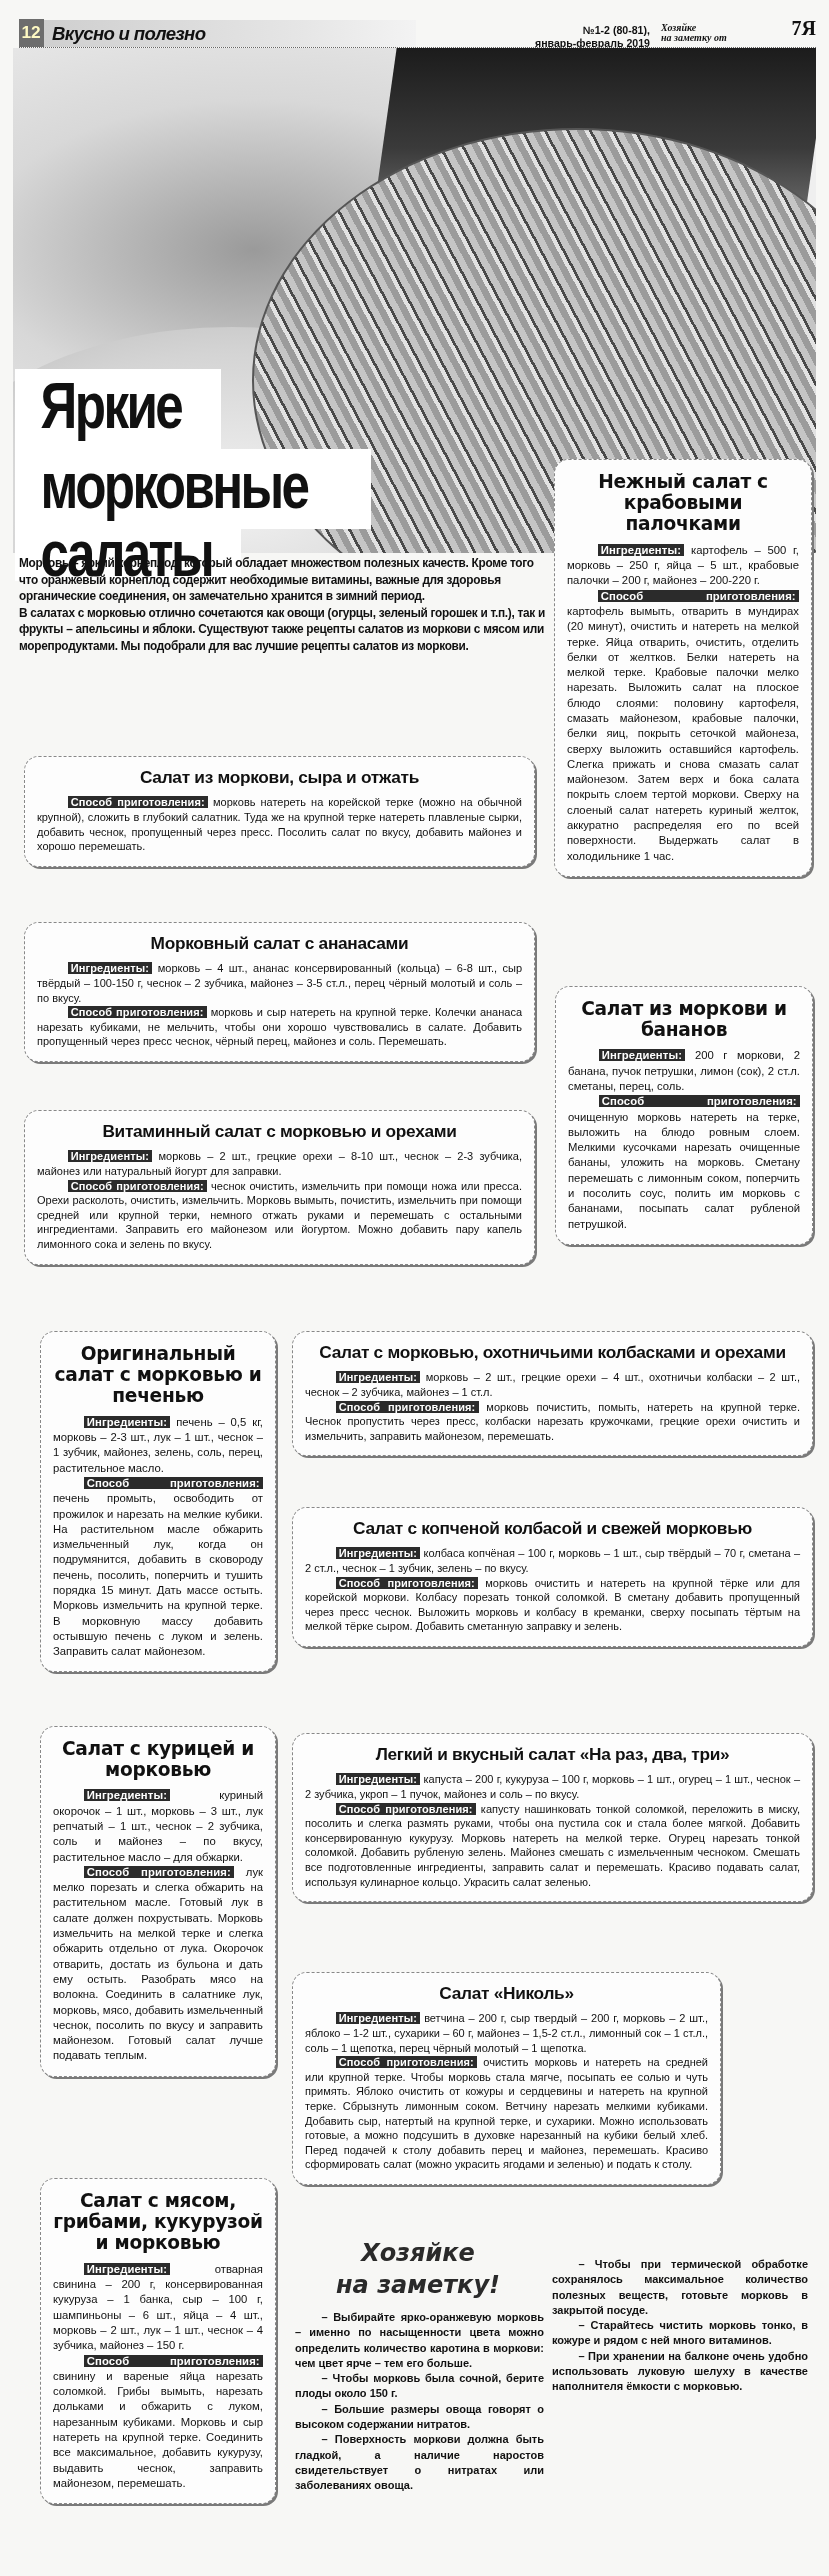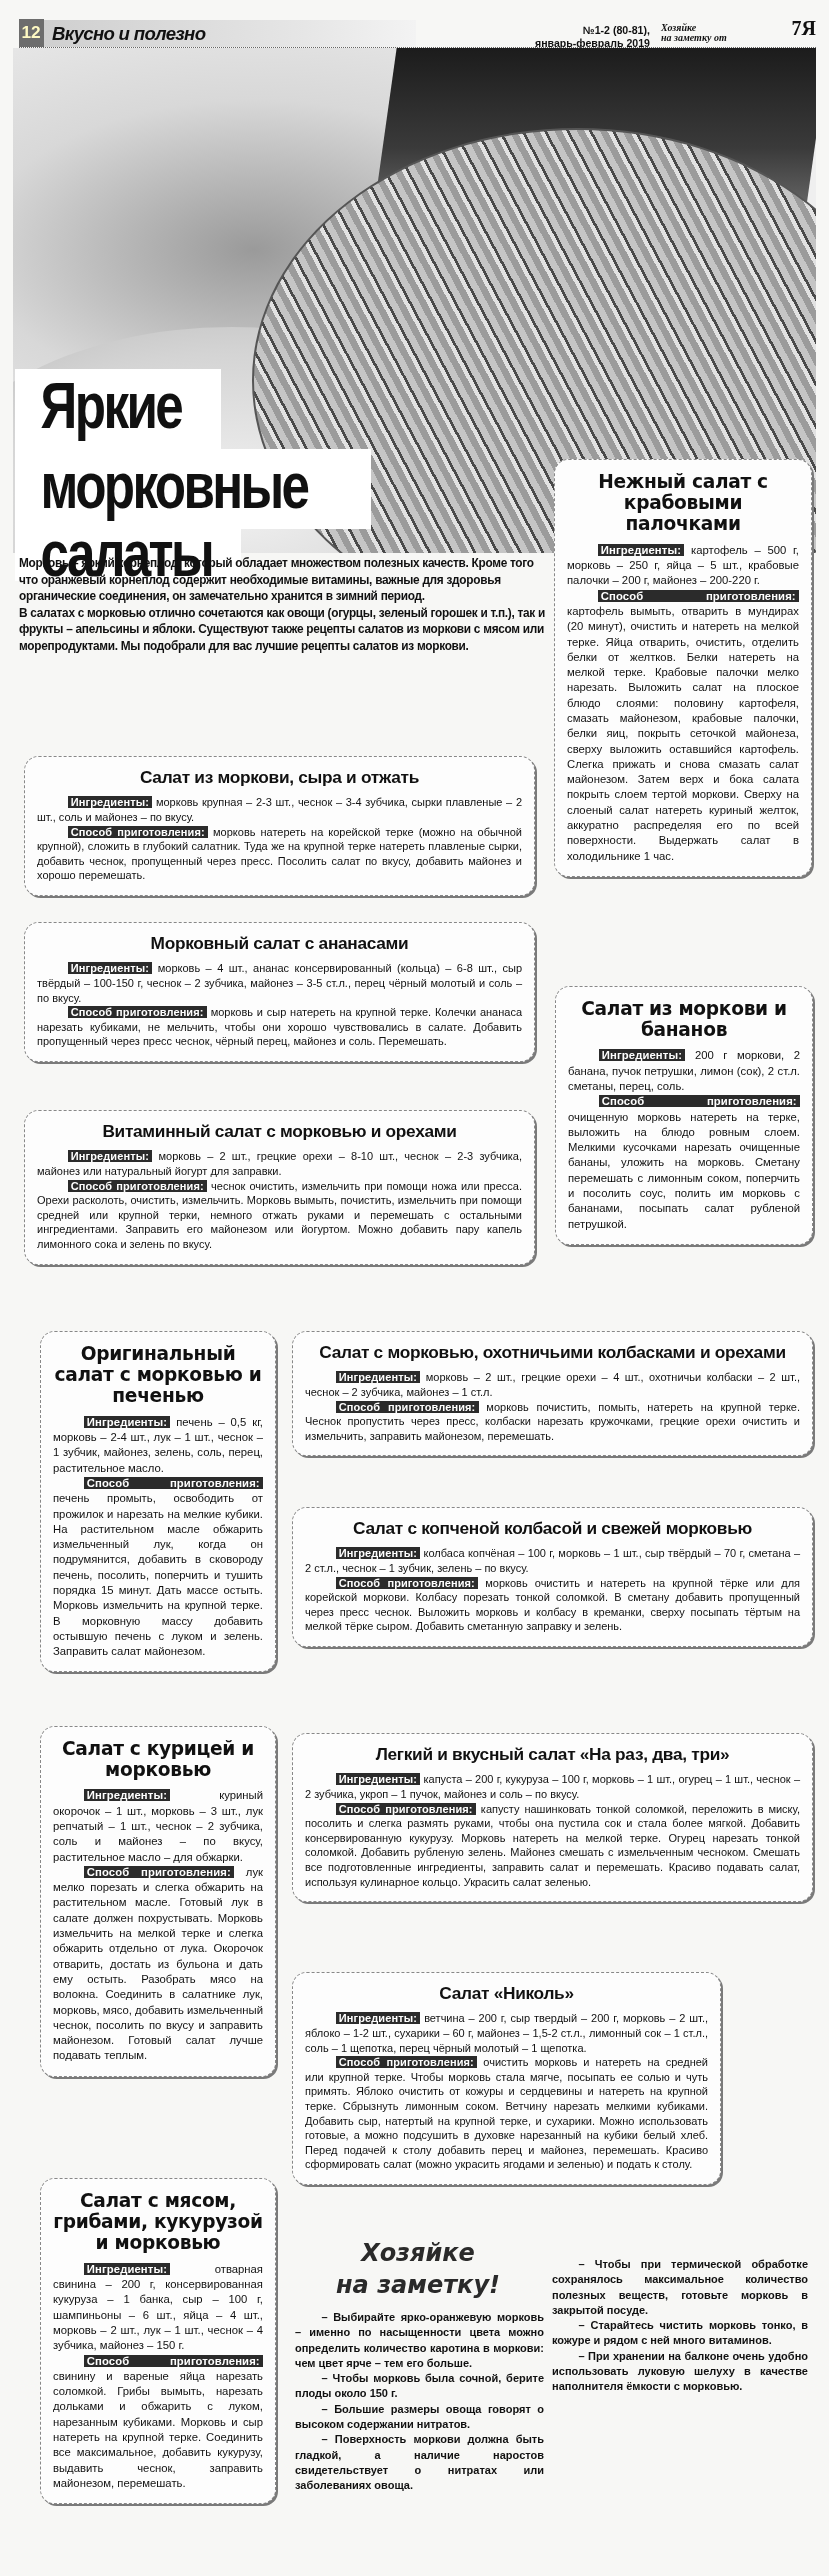--- a/index.html
+++ b/index.html
@@ -94,21 +94,20 @@
 </div>
 
 <div class="abs box narrow b-crab">
   <h3>Нежный салат с крабовыми палочками</h3>
   <p><span class="lbl">Ингредиенты:</span> <span>картофель – 500 г, морковь – 250 г, яйца – 5 шт., крабовые палочки – 200 г, майонез – 200-220 г.</span></p>
   <p><span class="lbl">Способ приготовления:</span> <span>картофель вымыть, отварить в мундирах (20 минут), очистить и натереть на мелкой терке. Яйца отварить, очистить, отделить белки от желтков. Белки натереть на мелкой терке. Крабовые палочки мелко нарезать. Выложить салат на плоское блюдо слоями: половину картофеля, смазать майонезом, крабовые палочки, белки яиц, покрыть сеточкой майонеза, сверху выложить оставшийся картофель. Слегка прижать и снова смазать салат майонезом. Затем верх и бока салата покрыть слоем тертой моркови. Сверху на слоеный салат натереть куриный желток, аккуратно распределяя его по всей поверхности. Выдержать салат в холодильнике 1 час.</span></p>
 </div>
 
 <div class="abs box wide b-cheese">
   <h3>Салат из моркови, сыра и отжать</h3>
-  <p><span class="lbl">Ингредиенты:</span> <span>морковь крупная – 2-3 шт., чеснок – 3-4 зубчика, сырки плавленые – 2 шт., соль и майонез – по вкусу.</span></p>
   <p><span class="lbl">Способ приготовления:</span> <span>морковь натереть на корейской терке (можно на обычной крупной), сложить в глубокий салатник. Туда же на крупной терке натереть плавленые сырки, добавить чеснок, пропущенный через пресс. Посолить салат по вкусу, добавить майонез и хорошо перемешать.</span></p>
 </div>
 
 <div class="abs box wide b-pine">
   <h3>Морковный салат с ананасами</h3>
   <p><span class="lbl">Ингредиенты:</span> <span>морковь – 4 шт., ананас консервированный (кольца) – 6-8 шт., сыр твёрдый – 100-150 г, чеснок – 2 зубчика, майонез – 3-5 ст.л., перец чёрный молотый и соль – по вкусу.</span></p>
   <p><span class="lbl">Способ приготовления:</span> <span>морковь и сыр натереть на крупной терке. Колечки ананаса нарезать кубиками, не мельчить, чтобы они хорошо чувствовались в салате. Добавить пропущенный через пресс чеснок, чёрный перец, майонез и соль. Перемешать.</span></p>
 </div>
 
 <div class="abs box wide b-vit">
@@ -118,21 +117,21 @@
 </div>
 
 <div class="abs box narrow b-ban">
   <h3>Салат из моркови и бананов</h3>
   <p><span class="lbl">Ингредиенты:</span> <span>200 г моркови, 2 банана, пучок петрушки, лимон (сок), 2 ст.л. сметаны, перец, соль.</span></p>
   <p><span class="lbl">Способ приготовления:</span> <span>очищенную морковь натереть на терке, выложить на блюдо ровным слоем. Мелкими кусочками нарезать очищенные бананы, уложить на морковь. Сметану перемешать с лимонным соком, поперчить и посолить соус, полить им морковь с бананами, посыпать салат рубленой петрушкой.</span></p>
 </div>
 
 <div class="abs box narrow b-liver">
   <h3>Оригинальный салат с морковью и печенью</h3>
-  <p><span class="lbl">Ингредиенты:</span> <span>печень – 0,5 кг, морковь – 2-4 шт., лук – 1 шт., чеснок – 1 зубчик, майонез, зелень, соль, перец, растительное масло.</span></p>
+  <p><span class="lbl">Ингредиенты:</span> <span>печень – 0,5 кг, морковь – 2-3 шт., лук – 1 шт., чеснок – 1 зубчик, майонез, зелень, соль, перец, растительное масло.</span></p>
   <p><span class="lbl">Способ приготовления:</span> <span>печень промыть, освободить от прожилок и нарезать на мелкие кубики. На растительном масле обжарить измельченный лук, когда он подрумянится, добавить в сковороду печень, посолить, поперчить и тушить порядка 15 минут. Дать массе остыть. Морковь измельчить на крупной терке. В морковную массу добавить остывшую печень с луком и зелень. Заправить салат майонезом.</span></p>
 </div>
 
 <div class="abs box wide b-hunt">
   <h3>Салат с морковью, охотничьими колбасками и орехами</h3>
   <p><span class="lbl">Ингредиенты:</span> <span>морковь – 2 шт., грецкие орехи – 4 шт., охотничьи колбаски – 2 шт., чеснок – 2 зубчика, майонез – 1 ст.л.</span></p>
   <p><span class="lbl">Способ приготовления:</span> <span>морковь почистить, помыть, натереть на крупной терке. Чеснок пропустить через пресс, колбаски нарезать кружочками, грецкие орехи очистить и измельчить, заправить майонезом, перемешать.</span></p>
 </div>
 
 <div class="abs box wide b-smoke">

